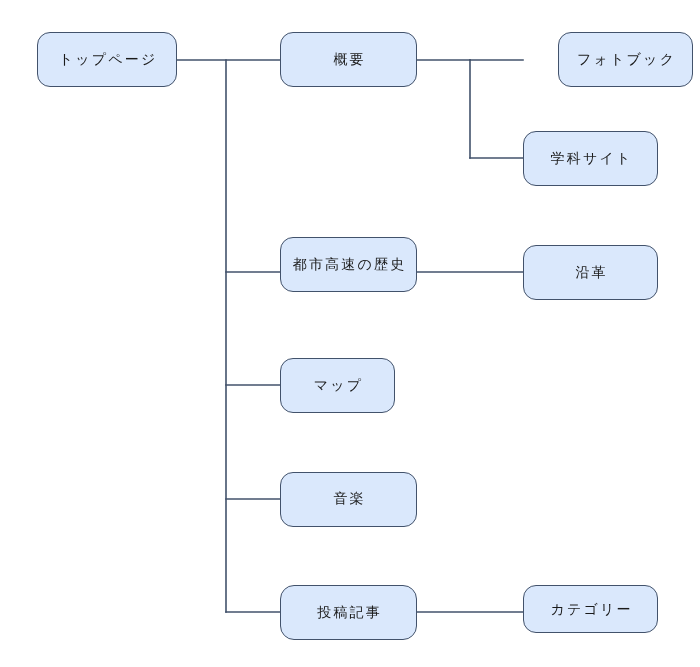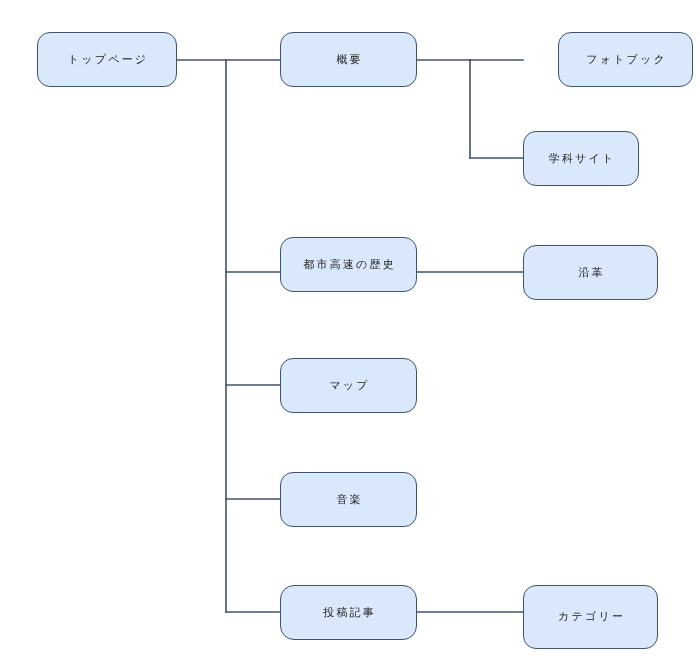--- a/index.html
+++ b/index.html
@@ -29,21 +29,21 @@
     position: absolute;
     box-sizing: border-box;
     background: #dae8fc;
     border: 1.2px solid #42526b;
     border-radius: 13px;
     display: flex;
     align-items: center;
     justify-content: center;
     text-align: center;
     color: #1a1a1a;
-    font-size: 11px;
+    font-size: 14px;
     letter-spacing: 2.2px;
     text-indent: 2.2px;
     line-height: 1.2;
     white-space: nowrap;
   }
   .node-label {
     display: block;
   }
 </style>
 </head>
@@ -79,41 +79,41 @@
   </div>
 
   <div class="node" style="left:280px; top:32px; width:137px; height:55px;">
     <span class="node-label">概要</span>
   </div>
 
   <div class="node" style="left:523px; top:32px; width:135px; height:55px;margin-left:35px;">
     <span class="node-label">フォトブック</span>
   </div>
 
-  <div class="node" style="left:523px; top:131px; width:116px; height:55px;text-align:center;">
+  <div class="node" style="left:523px; top:131px; width:135px; height:55px;text-align:center;">
     <span class="node-label">学科サイト</span>
   </div>
 
   <div class="node" style="left:280px; top:237px; width:137px; height:55px;">
     <span class="node-label">都市高速の歴史</span>
   </div>
 
   <div class="node" style="left:523px; top:245px; width:135px; height:55px;">
     <span class="node-label">沿革</span>
   </div>
 
-  <div class="node" style="left:280px; top:358px; width:137px; height:55px;text-align:center;">
+  <div class="node" style="left:280px; top:358px; width:115px; height:55px;text-align:center;">
     <span class="node-label">マップ</span>
   </div>
 
-  <div class="node" style="left:280px; top:472px; width:137px; height:55px;">
+  <div class="node" style="left:280px; top:472px; width:137px; height:55px;font-family:Liberation Serif, serif;">
     <span class="node-label">音楽</span>
   </div>
 
   <div class="node" style="left:280px; top:585px; width:137px; height:55px;border-radius:14px;">
     <span class="node-label">投稿記事</span>
   </div>
 
-  <div class="node" style="left:523px; top:585px; width:135px; height:64px;">
+  <div class="node" style="left:523px; top:585px; width:135px; height:48px;">
     <span class="node-label">カテゴリー</span>
   </div>
 
 </div>
 
 </body></html>

